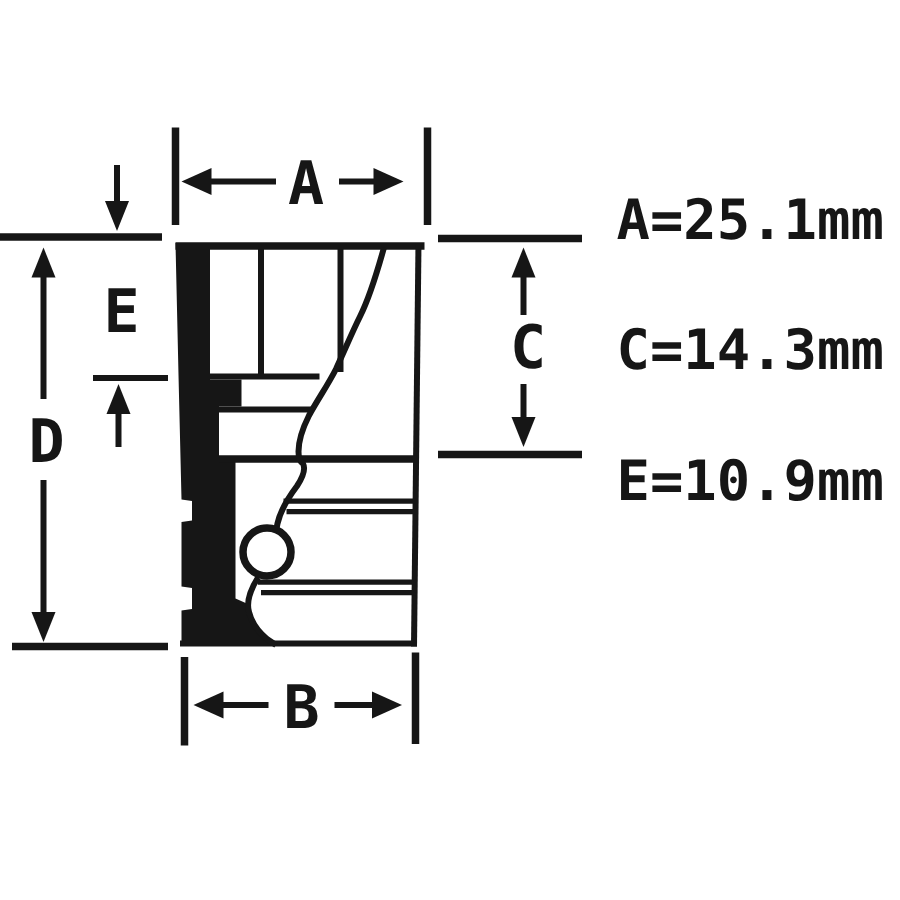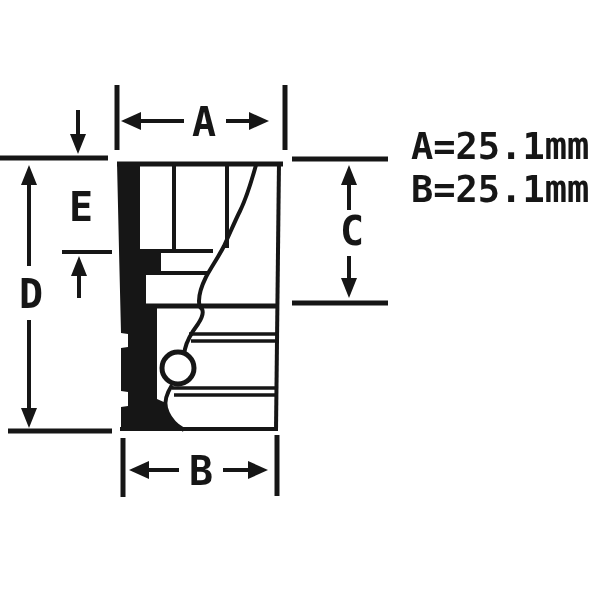--- a/index.html
+++ b/index.html
@@ -115,16 +115,17 @@
       <polygon class="hd" points="78,154 70,134 86,134"></polygon>
       <text class="dim-label" x="81" y="221" text-anchor="middle">E</text>
       <path class="ln" stroke-width="4" d="M62,252 H112"></path>
       <polygon class="hd" points="79,256 71,276 87,276"></polygon>
       <path class="ln" stroke-width="4" d="M79,274 V298"></path>
     </g>
   </svg>
 
   <div class="specs">
     <div class="spec-row" style="top:128px">A=25.1mm</div>
-    <div class="spec-row" style="top:171px">B=25.1mm</div>
+    <div class="spec-row" style="top:215px">C=14.3mm</div>
+    <div class="spec-row" style="top:302px">E=10.9mm</div>
   </div>
 
 </div>
 
 </body></html>

